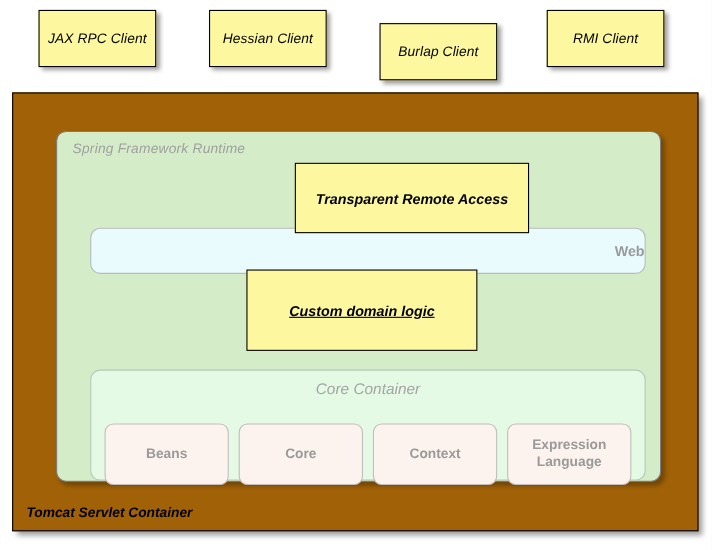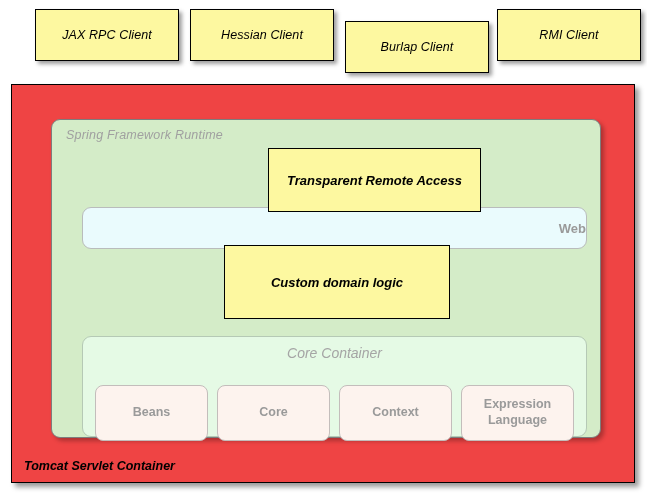--- a/index.html
+++ b/index.html
@@ -17,21 +17,21 @@
 
   .canvas {
     position: absolute;
     inset: 0;
   }
 
   
   .client-box {
     position: absolute;
     top: 9px;
-    width: 144px;
+    width: 107px;
     height: 52px;
     background: #fdf8a0;
     border: 1.5px solid #000000;
     box-shadow: 3px 3px 4px rgba(0,0,0,0.38);
     display: flex;
     align-items: center;
     justify-content: center;
     box-sizing: border-box;
   }
   .client-box span {
@@ -46,21 +46,21 @@
   #client-2 { left: 345px; margin-top: 12px; }
   #client-3 { left: 497px; }
 
   
   .servlet-container {
     position: absolute;
     left: 11px;
     top: 84px;
     width: 624px;
     height: 399px;
-    background: #ef4444;
+    background: #a16207;
     border: 1.5px solid #000000;
     box-shadow: 4px 4px 5px rgba(0,0,0,0.40);
     box-sizing: border-box;
   }
   .servlet-label {
     position: absolute;
     left: 12px;
     bottom: 9px;
     font-size: 12.5px;
     font-weight: bold;
@@ -184,22 +184,23 @@
   #overlay-remote {
     left: 221px;
     top: 148px;
     width: 213px;
     height: 64px;
     margin-left: 47px;
   }
   #overlay-domain {
     left: 224px;
     top: 245px;
-    width: 226px;
+    width: 210px;
     height: 74px;
+    text-decoration: underline;
   }
 </style>
 </head>
 <body>
 
 <div class="canvas">
 
   <div class="client-box" id="client-0">
     <span>JAX RPC Client</span>
   </div>

